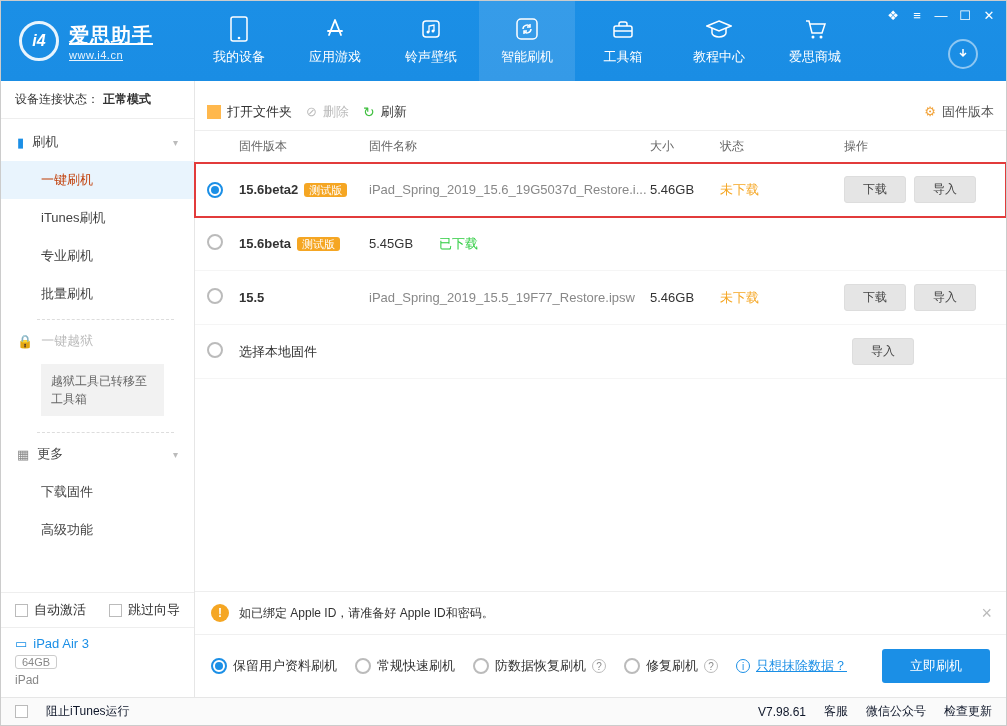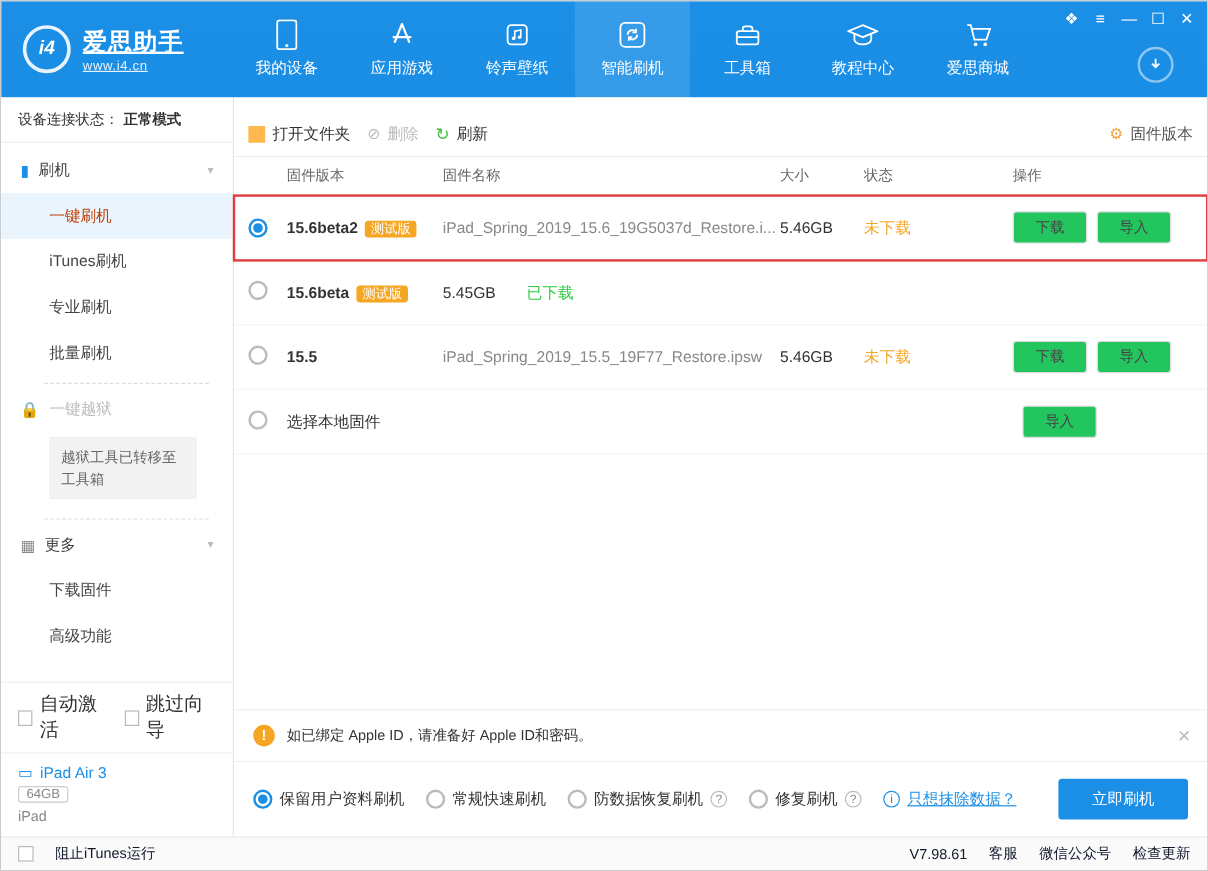--- a/index.html
+++ b/index.html
@@ -34,21 +34,21 @@
 .conn-status b { margin-left: 4px; }
 .side-sec { padding-top: 4px; }
 .side-head { display: flex; align-items: center; gap: 8px; padding: 10px 16px; color: #444; font-size: 13px; cursor: pointer; }
 .side-head .arrow { margin-left: auto; color: #bbb; font-size: 10px; }
 .side-item { padding: 10px 10px 10px 40px; font-size: 13px; color: #444; cursor: pointer; }
 .side-item.active { background: #e9f4fd; color: #c2410c; }
 .side-box { margin: 4px 30px 10px 40px; background: #f2f2f2; padding: 8px 10px; font-size: 12px; color: #666; line-height: 1.5; }
 .side-divider { border-top: 1px dashed #ddd; margin: 6px 20px 2px 36px; }
 
 .side-spacer { flex: 1; }
-.auto-row { border-top: 1px solid #eee; padding: 8px 14px; display: flex; align-items: center; gap: 6px; font-size: 16px; }
+.auto-row { border-top: 1px solid #eee; padding: 8px 14px; display: flex; align-items: center; gap: 6px; font-size: 13px; }
 .auto-row .spacer { flex: 1; }
 .chk { width: 13px; height: 13px; border: 1px solid #bbb; display: inline-block; background: #fff; }
 .device-card { border-top: 1px solid #eee; padding: 8px 14px 10px; }
 .device-card .name { color: #1b8fe6; font-size: 13px; display: flex; align-items: center; gap: 6px; }
 .device-card .pill { border: 1px solid #ccc; border-radius: 3px; padding: 0 6px; font-size: 11px; color: #888; margin-top: 4px; display: inline-block; }
 .device-card .type { color: #888; margin-top: 4px; font-size: 12px; }
 
 
 .tool-row { height: 38px; border-bottom: 1px solid #eee; display: flex; align-items: center; padding: 0 12px; gap: 14px; font-size: 13px; margin-top: 12px; }
 .tool-btn { display: flex; align-items: center; gap: 6px; cursor: pointer; }
@@ -69,21 +69,21 @@
 
 .trow { display: flex; align-items: center; height: 54px; border-bottom: 1px solid #f5f5f5; padding: 16px 12px; font-size: 13px; }
 .trow.highlight { outline: 2px solid #e23b3b; outline-offset: -1px; }
 .radio { width: 16px; height: 16px; border: 2px solid #bbb; border-radius: 50%; display: inline-flex; align-items: center; justify-content: center; }
 .radio.selected { border-color: #1b8fe6; }
 .radio.selected::after { content: ""; width: 8px; height: 8px; background: #1b8fe6; border-radius: 50%; }
 .badge { background: #f5a623; color: #fff; font-size: 11px; padding: 1px 5px; border-radius: 3px; margin-left: 6px; }
 .ellip { white-space: nowrap; overflow: hidden; text-overflow: ellipsis; color: #888; }
 .stat-undown { color: #f5a623; }
 .stat-down { color: #2ecc40; }
-.tbtn { border: 1px solid #ddd; background: #22c55e; border-radius: 3px; padding: 4px 0; width: 62px; text-align: center; font-size: 12px; cursor: pointer; color: #444; }
+.tbtn { border: 1px solid #ddd; background: #e5e5e5; border-radius: 3px; padding: 4px 0; width: 62px; text-align: center; font-size: 12px; cursor: pointer; color: #444; }
 
 
 .bottom-panel { border-top: 1px solid #eee; background: #fff; }
 .notice { display: flex; align-items: center; gap: 10px; padding: 12px 16px; border-bottom: 1px solid #f0f0f0; position: relative; }
 .warn-ic { width: 18px; height: 18px; border-radius: 50%; background: #f5a623; color: #fff; display: flex; align-items: center; justify-content: center; font-size: 12px; font-weight: bold; }
 .notice .x { position: absolute; right: 14px; color: #bbb; font-size: 18px; cursor: pointer; }
 .opts-row { display: flex; align-items: center; gap: 18px; padding: 14px 16px; font-size: 13px; }
 .opt { display: flex; align-items: center; gap: 6px; cursor: pointer; }
 .help { width: 14px; height: 14px; border: 1px solid #bbb; border-radius: 50%; color: #888; font-size: 10px; display: inline-flex; align-items: center; justify-content: center; }
 .info-ic { width: 14px; height: 14px; border: 1px solid #1b8fe6; border-radius: 50%; color: #1b8fe6; font-size: 10px; display: inline-flex; align-items: center; justify-content: center; }

